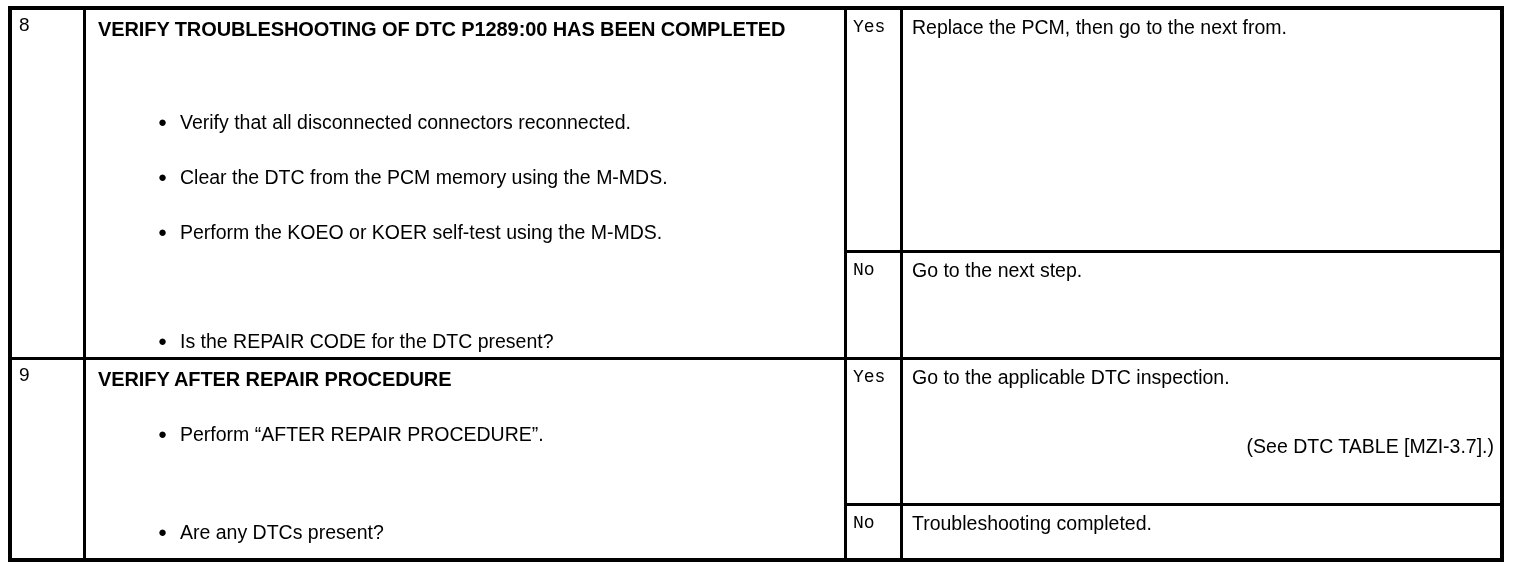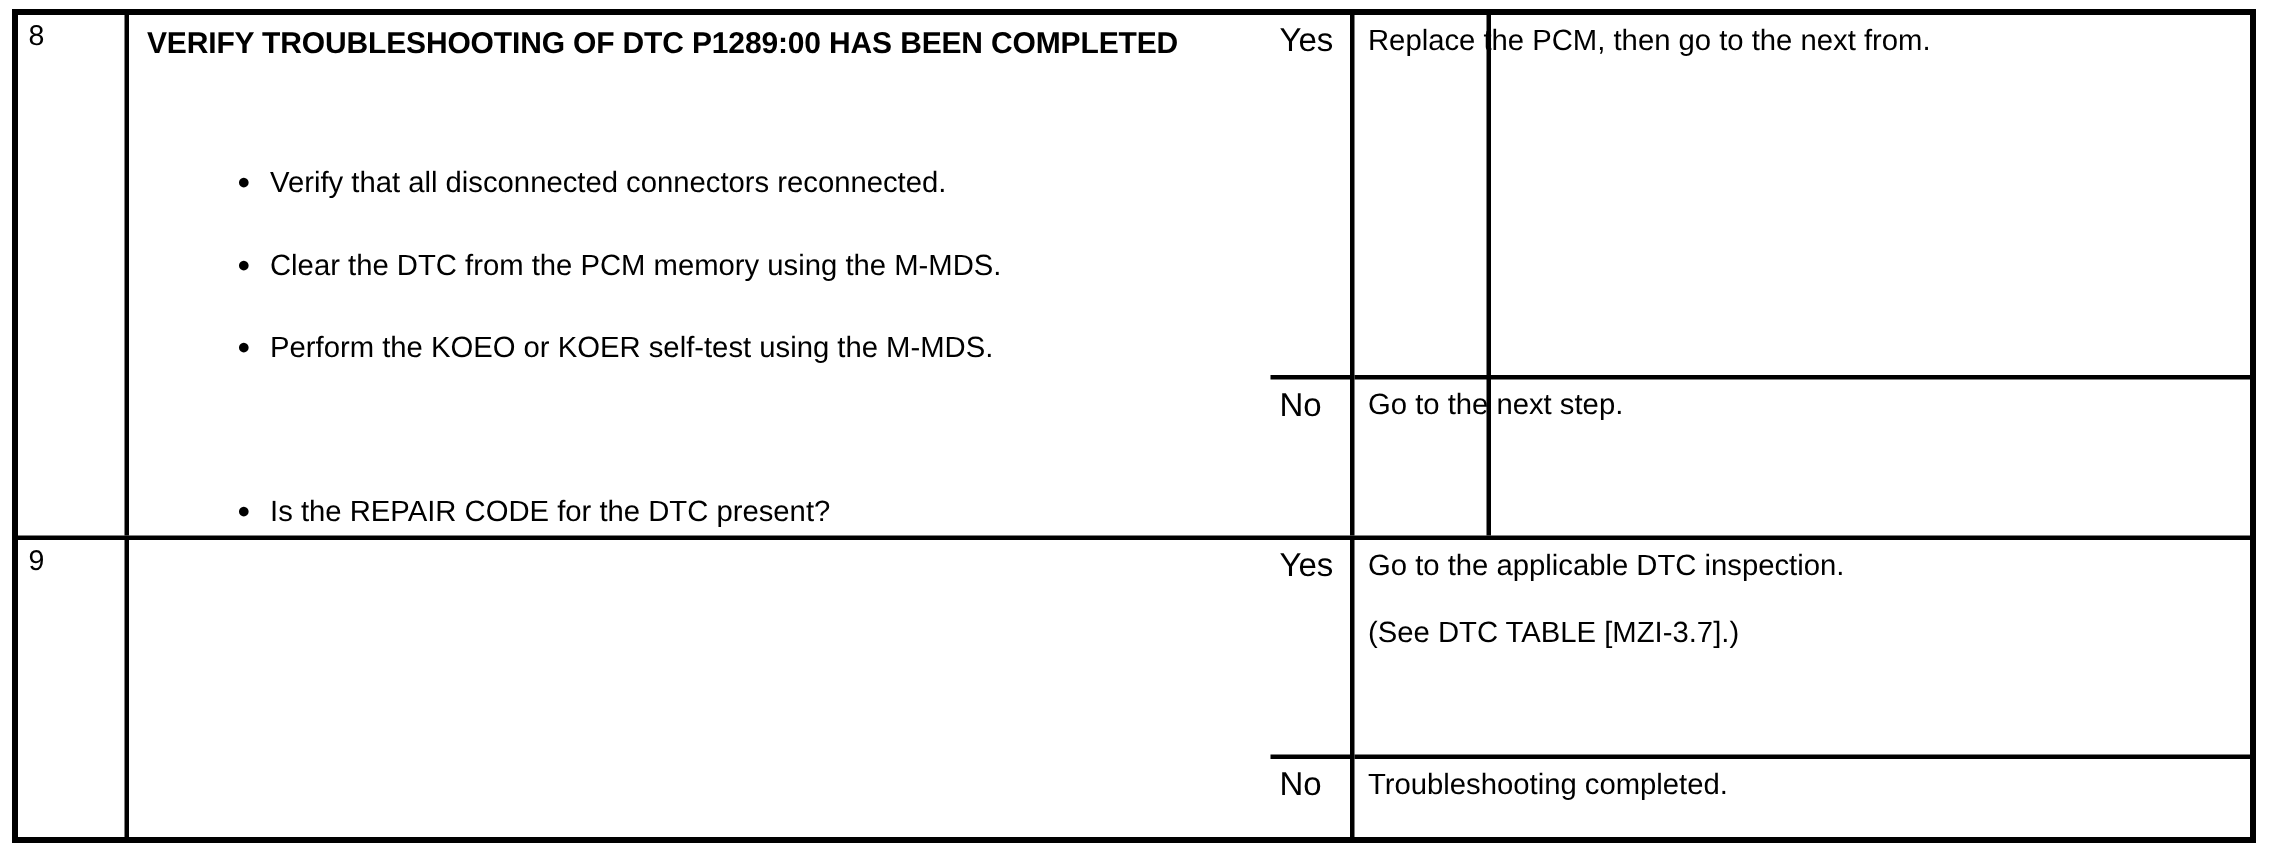--- a/index.html
+++ b/index.html
@@ -53,21 +53,21 @@
     font-size: 19px;
     line-height: 22px;
   }
 
   
   .col-action {
     position: absolute;
     left: 74px;
     top: 0;
     bottom: 0;
-    width: 908px;
+    width: 761px;
     box-sizing: border-box;
     border-right: 3px solid #000;
   }
   .action-title {
     position: absolute;
     left: 12px;
     top: 6px;
     right: 10px;
     font-size: 20px;
     font-weight: bold;
@@ -125,33 +125,35 @@
   .row-8 .yn-cell.yes,  .row-8 .res-cell.yes { top: 0;     height: 240px; }
   .row-8 .yn-cell.no,   .row-8 .res-cell.no  { top: 240px; bottom: 0; border-top: 3px solid #000; }
   
   .row-9 .yn-cell.yes,  .row-9 .res-cell.yes { top: 0;     height: 143px; }
   .row-9 .yn-cell.no,   .row-9 .res-cell.no  { top: 143px; bottom: 0; border-top: 3px solid #000; }
 
   .yn-text {
     position: absolute;
     left: 6px;
     top: 5px;
-    font-size: 22px;
-    line-height: 24px;
+    font-size: 18px;
+    line-height: 24px;
+    font-family: Liberation Mono, monospace;
   }
   .res-text {
     position: absolute;
     left: 9px;
     right: 6px;
     top: 5px;
     font-size: 19.5px;
     line-height: 24px;
   }
   .res-text.second {
-    top: 50px;
+    top: 74px;
+    text-align: right;
   }
 </style>
 </head>
 <body>
 
 <div class="dtc-table">
 
   <div class="step-row row-8">
 
     <div class="col-num">
@@ -193,20 +195,30 @@
       </div>
     </div>
   </div>
 
   <div class="step-row row-9">
 
     <div class="col-num">
       <div class="num-text">9</div>
     </div>
 
+    <div class="col-action">
+      <div class="action-title">VERIFY AFTER REPAIR PROCEDURE</div>
+
+      <div class="bullet-line" style="top:62px">
+        <span class="bullet-dot">●</span><span class="bullet-txt">Perform “AFTER REPAIR PROCEDURE”.</span>
+      </div>
+      <div class="bullet-line" style="top:160px">
+        <span class="bullet-dot">●</span><span class="bullet-txt">Are any DTCs present?</span>
+      </div>
+    </div>
 
     <div class="col-yn">
       <div class="yn-cell yes">
         <div class="yn-text">Yes</div>
       </div>
       <div class="yn-cell no">
         <div class="yn-text">No</div>
       </div>
     </div>
 

